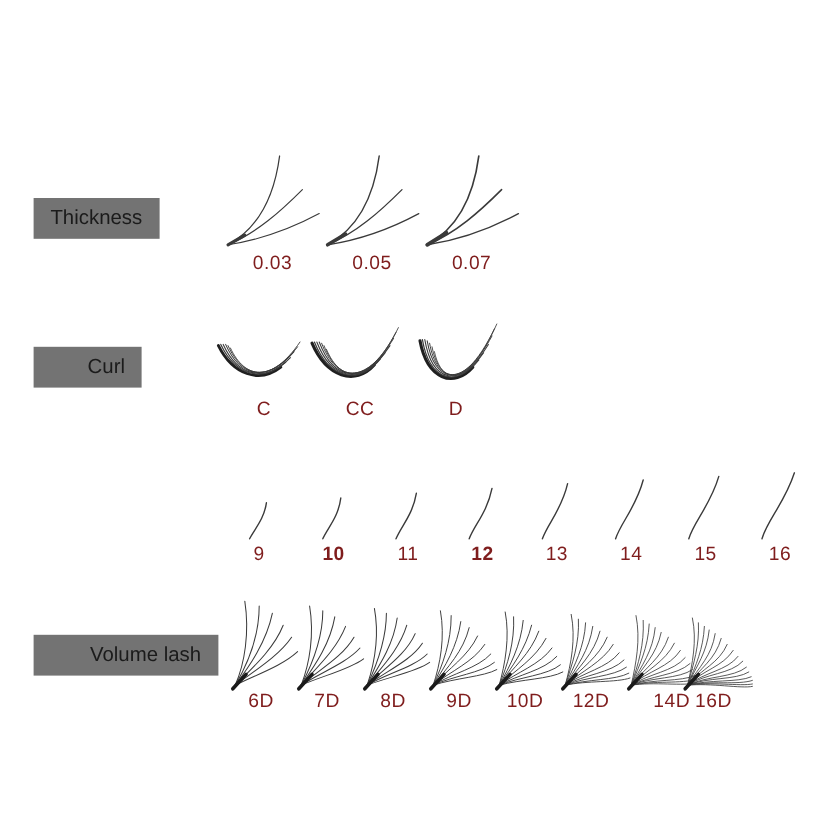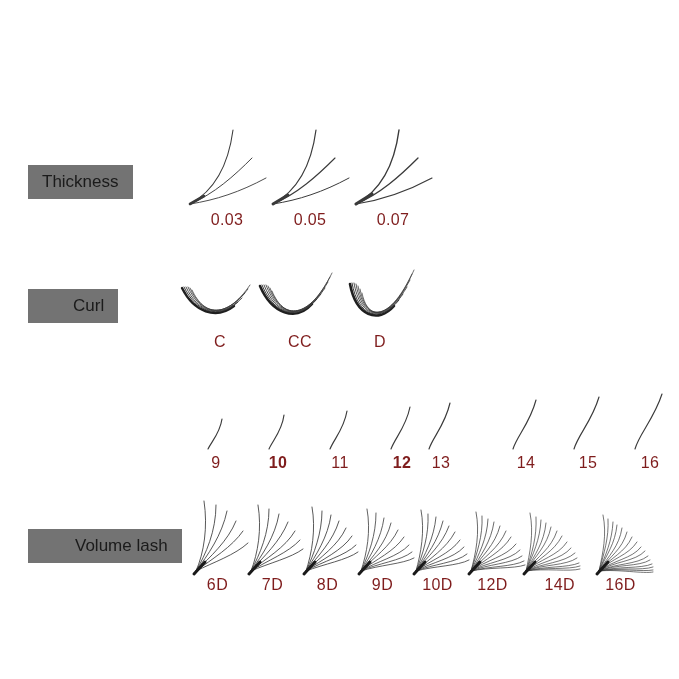--- a/index.html
+++ b/index.html
@@ -189,21 +189,21 @@
       <span class="cap">11</span>
     </div>
 
     <div class="item" style="left:372px; width:60px;font-weight:bold;">
       <svg class="art" width="60" height="60" viewBox="0 0 60 60">
         <path d="M19 56 C 23 45, 34 34, 38 14" fill="none" stroke="#3a3a3a" stroke-width="1.15" stroke-linecap="round"></path>
       </svg>
       <span class="cap">12</span>
     </div>
 
-    <div class="item" style="left:411px; width:60px;">
+    <div class="item" style="left:434px; width:60px;">
       <svg class="art" width="60" height="60" viewBox="0 0 60 60">
         <path d="M18 56 C 22 44, 34 32, 39 10" fill="none" stroke="#3a3a3a" stroke-width="1.15" stroke-linecap="round"></path>
       </svg>
       <span class="cap">13</span>
     </div>
 
     <div class="item" style="left:496px; width:60px;">
       <svg class="art" width="60" height="60" viewBox="0 0 60 60">
         <path d="M17 56 C 21 43, 34 30, 40 7" fill="none" stroke="#3a3a3a" stroke-width="1.15" stroke-linecap="round"></path>
       </svg>
@@ -352,21 +352,21 @@
           <path d="M6 74 C 23 67, 46 69, 57 61"></path>
           <path d="M6 74 C 24 69, 48 71, 59 66"></path>
           <path d="M6 74 C 24 70, 49 73, 60 69"></path>
           <path d="M6 74 C 25 71, 50 75, 60 72"></path>
         </g>
         <path d="M4 77 L 15 65" stroke="#1a1a1a" stroke-width="3" stroke-linecap="round" fill="none"></path>
       </svg>
       <span class="cap">14D</span>
     </div>
 
-    <div class="item" style="left:593px; width:55px;">
+    <div class="item" style="left:567px; width:55px;">
       <svg class="art" width="60" height="78" viewBox="0 0 60 78">
         <g fill="none" stroke="#3a3a3a" stroke-linecap="round" stroke-width="0.7">
           <path d="M6 74 C 10 56, 14 37, 10 18"></path>
           <path d="M6 74 C 11 56, 16 41, 15 22"></path>
           <path d="M6 74 C 13 57, 19 44, 20 25"></path>
           <path d="M6 74 C 14 57, 22 47, 24 28"></path>
           <path d="M6 74 C 16 58, 26 50, 29 31"></path>
           <path d="M6 74 C 17 59, 29 53, 34 35"></path>
           <path d="M6 74 C 18 60, 32 56, 39 40"></path>
           <path d="M6 74 C 19 61, 35 59, 44 45"></path>

